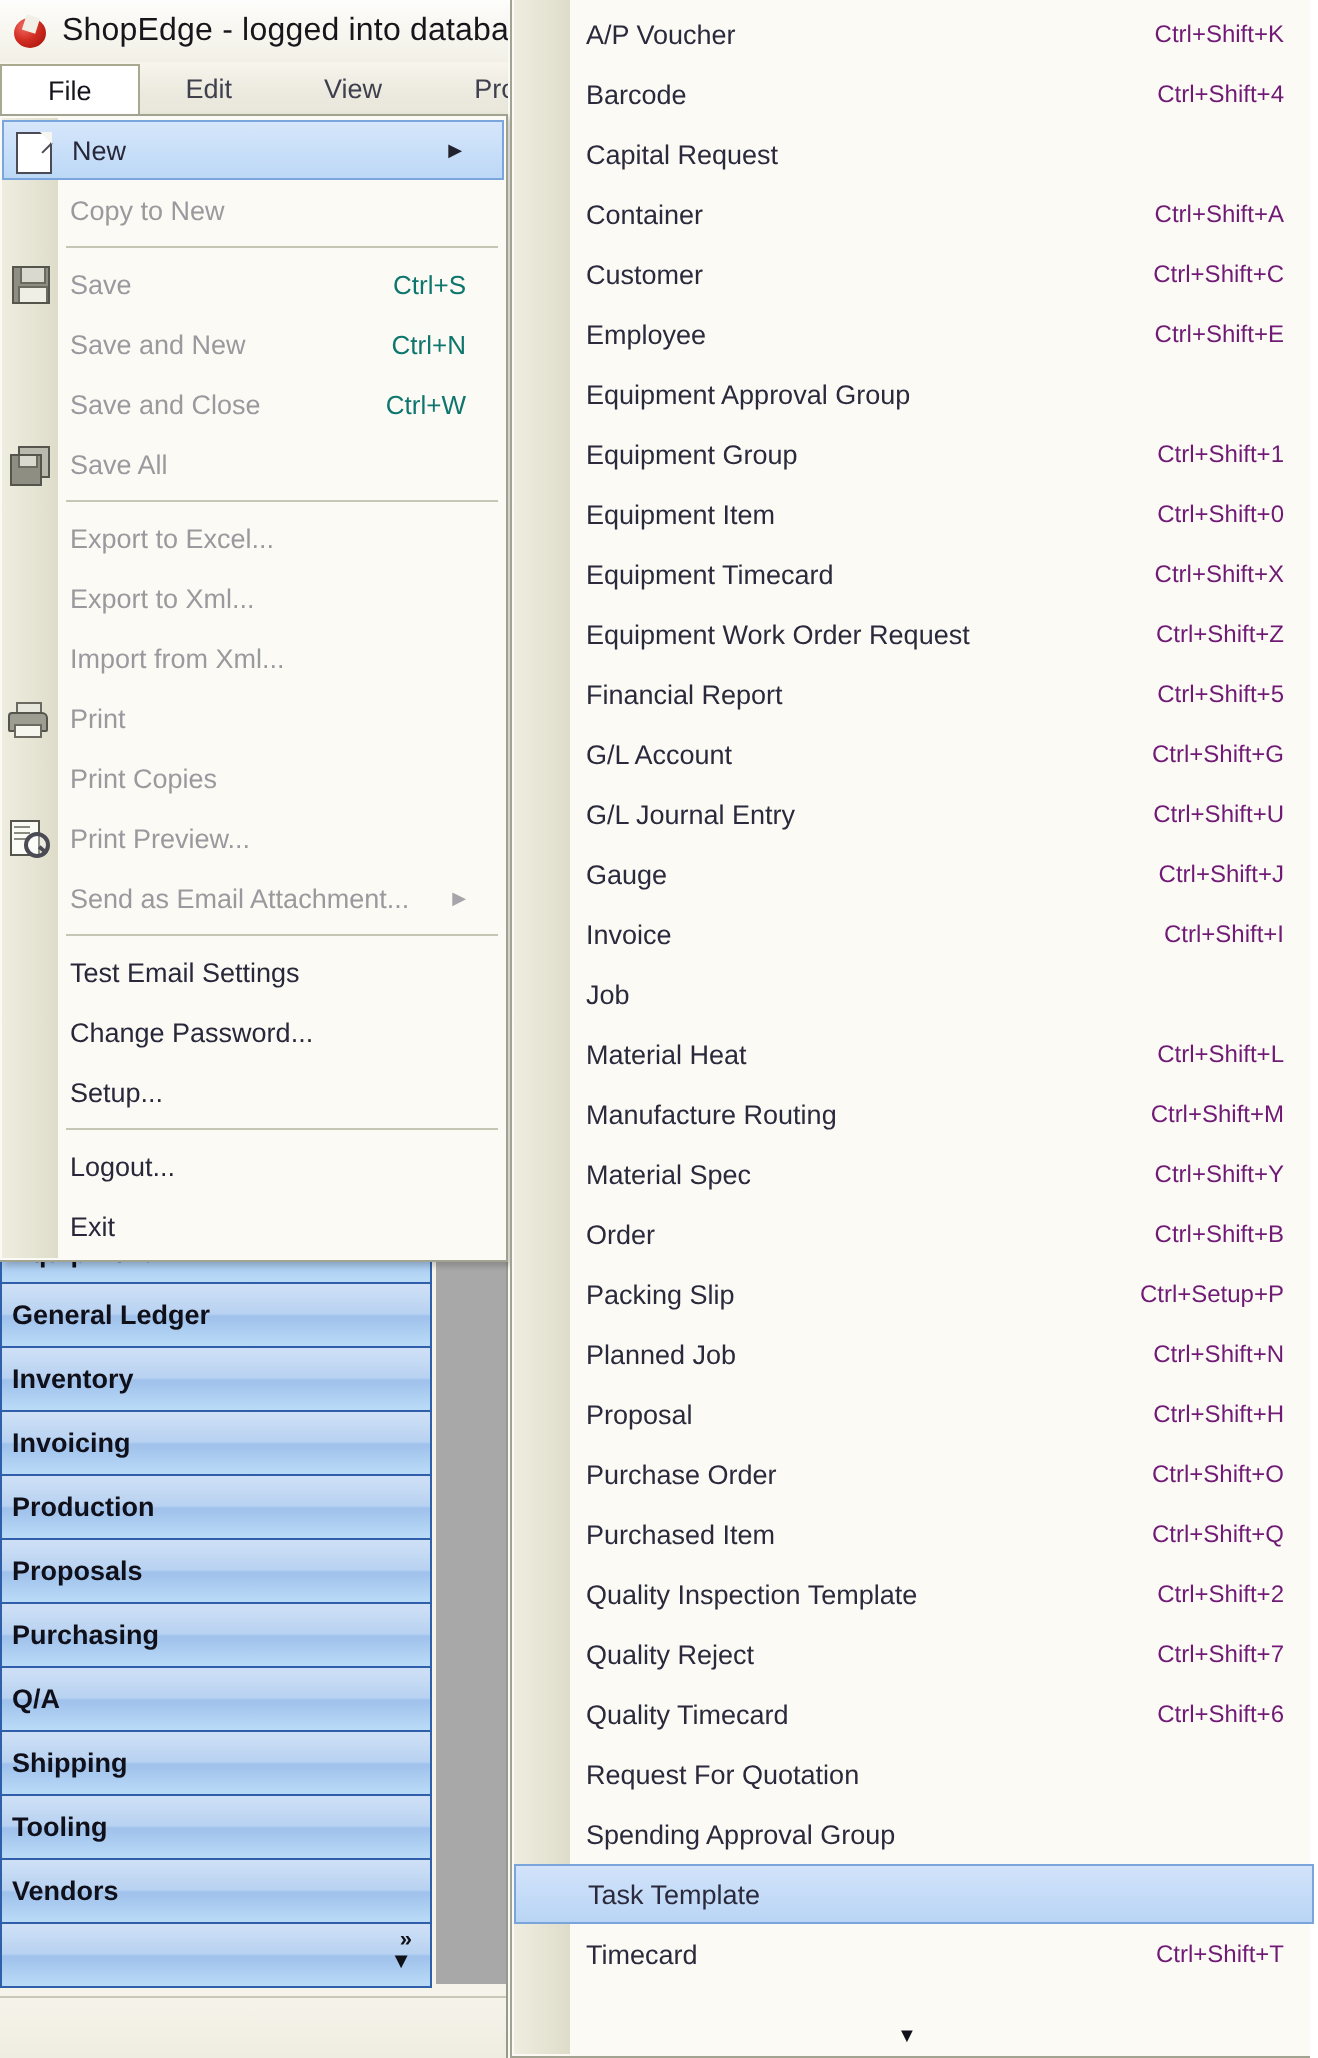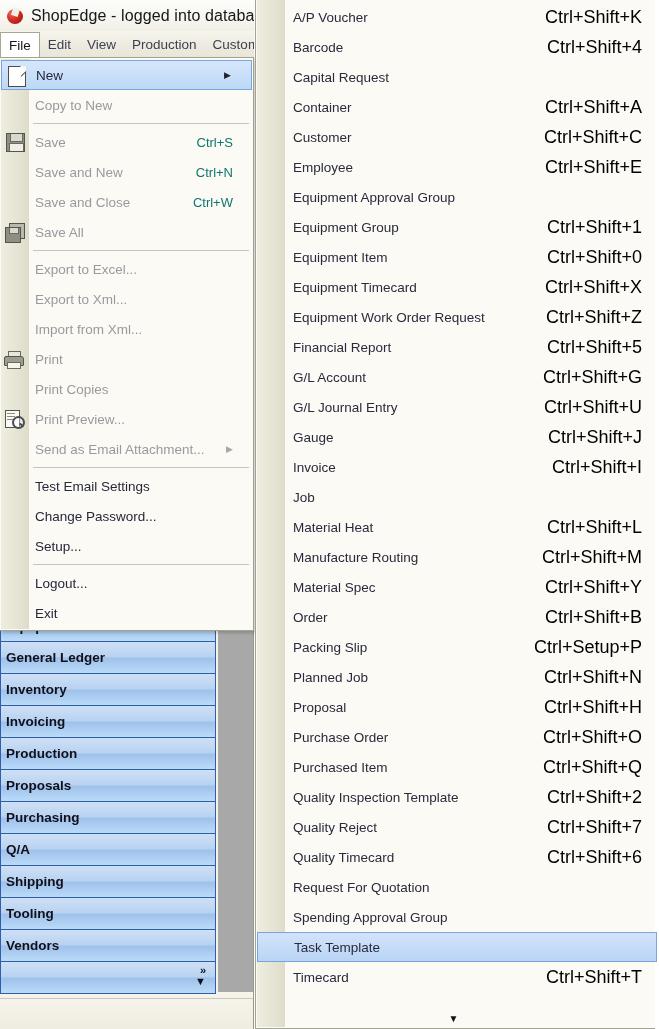--- a/index.html
+++ b/index.html
@@ -75,21 +75,21 @@
     background: linear-gradient(to bottom, #f7f5ec 0%, #ecead f 100%, #e9e7da 100%);
     background: linear-gradient(to bottom, #f7f5ec 0%, #eceadf 60%, #e9e7da 100%);
     display: flex;
     align-items: stretch;
     white-space: nowrap;
     overflow: hidden;
   }
   .menubar-item {
     display: flex;
     align-items: center;
-    padding: 0 8px;
+    padding: 0 23px;
     font-size: 13.5px;
     color: #3f3f4e;
     box-sizing: border-box;
   }
   .menubar-item.active {
     background: #ffffff;
     color: #14141c;
     border-left: 1px solid #a9a98f;
     border-right: 1px solid #a9a98f;
     border-top: 1px solid #a9a98f;
@@ -342,22 +342,22 @@
     box-sizing: border-box;
     padding-left: 37px;
     padding-right: 16px;
     font-size: 13.5px;
     color: #2a2a3c;
     z-index: 2;
   }
   .smi .label { flex: 1 1 auto; white-space: nowrap; }
   .smi .accel {
     margin-left: 16px;
-    font-size: 18px;
-    color: #000000;
+    font-size: 12px;
+    color: #701a75;
     white-space: nowrap;
     text-align: right;
     min-width: 96px;
   }
   .smi.selected {
     background: linear-gradient(to bottom, #d2e3fa 0%, #b9d5f5 100%);
     border: 1px solid #7aa4dc;
     margin: 0 1px;
     padding-left: 36px;
   }

